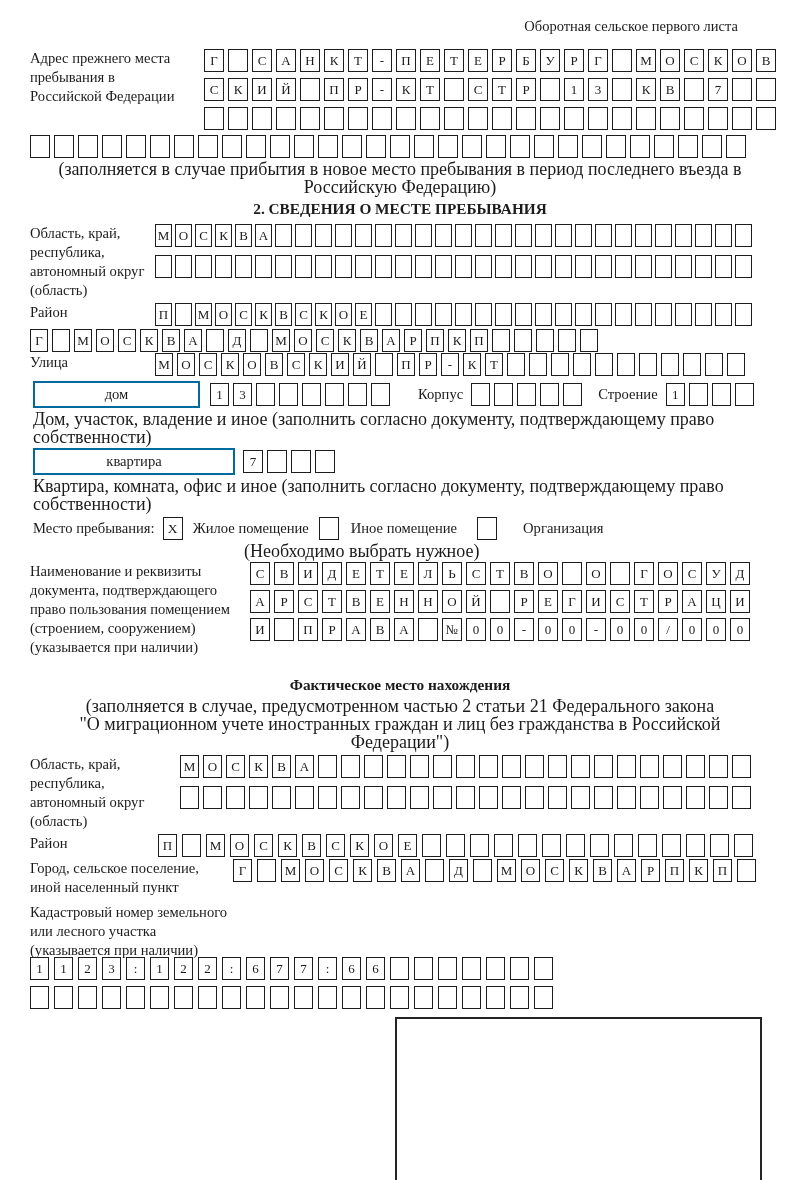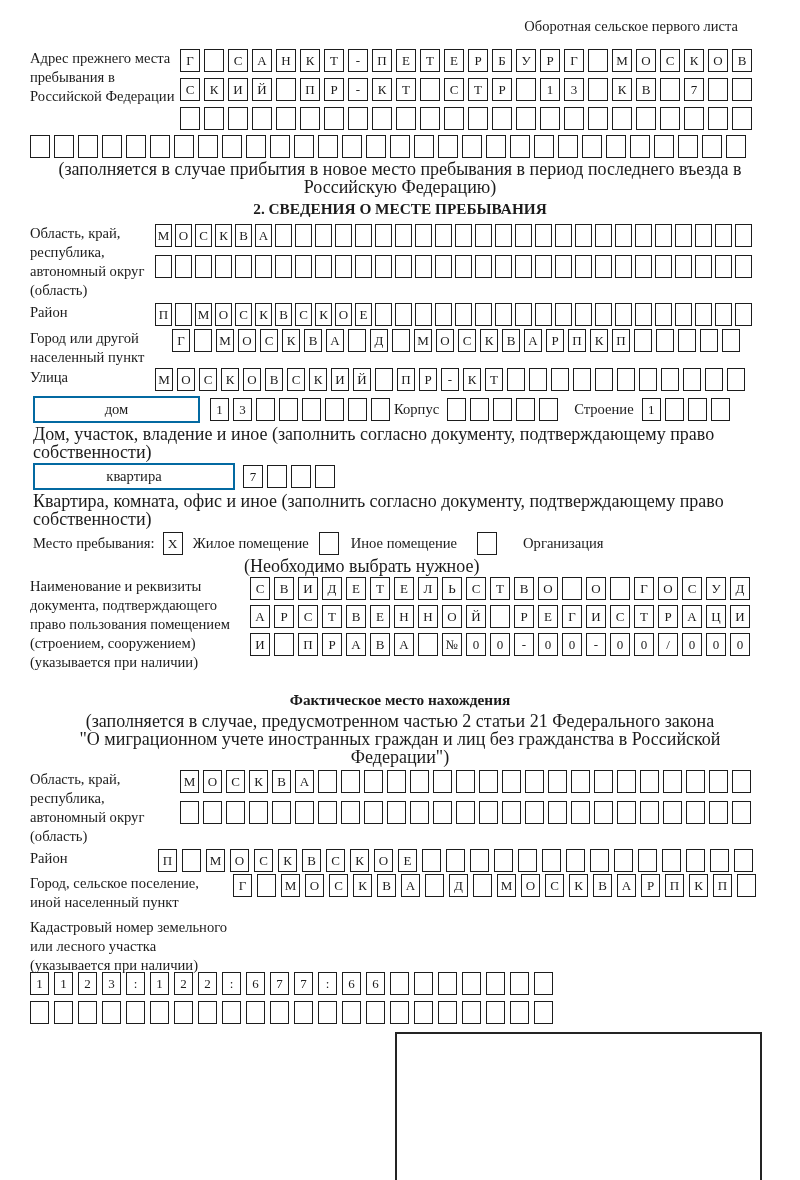--- a/index.html
+++ b/index.html
@@ -21,21 +21,21 @@
   .wbox{box-sizing:border-box;border:2px solid #0369a1;display:flex;align-items:center;justify-content:center;
         font-size:14.6px;flex:none;height:27px;background:#fff;}
   .chk{box-sizing:border-box;width:20px;height:23px;border:1.7px solid #1d1d1d;display:inline-flex;
        align-items:center;justify-content:center;font-size:13.5px;flex:none;background:#fff;}
   .mesto-row{display:flex;align-items:center;font-size:14.6px;}
   .h-fixed54{height:54px;}
   .h-fixed79{height:79px;}
   .stamp{box-sizing:border-box;border:2px solid #242424;width:367px;height:173px;margin:8px 0 0 365px;background:#fff;}
   .otmetka{width:400px;margin:8px 0 0 345px;text-align:center;font-size:13.8px;line-height:18px;}
   
-  .addr-block{margin-top:14px;}
+  .addr-block{margin-top:14px;gap:24px;}
   .extra-row{margin-top:5px;margin-left:0;}
   .top-note{margin-top:2px;}
   .sec2-head{margin-top:3px;}
   .oblast-block{margin-top:5px;}
   .raion-row{margin-top:3px;}
   .gorod-row{margin-top:3px;}
   .ulitsa-row{margin-top:1px;}
   .dom-row{margin-top:5px;display:flex;align-items:center;}
   .under-note{margin-top:2px;margin-left:3px;}
   .kv-row{margin-top:2px;display:flex;align-items:center;}
@@ -277,21 +277,20 @@
           <span class="cell cw17"></span>
           <span class="cell cw17"></span>
           <span class="cell cw17"></span>
           <span class="cell cw17"></span>
           <span class="cell cw17"></span>
           <span class="cell cw17"></span>
         </div>
     </div>
 
     <div class="frow gorod-row">
-      <div class="flabel" style="width:142px">Город или другой населенный пункт</div>
       <div class="cells g4">
           <span class="cell cw18">Г</span>
           <span class="cell cw18"></span>
           <span class="cell cw18">М</span>
           <span class="cell cw18">О</span>
           <span class="cell cw18">С</span>
           <span class="cell cw18">К</span>
           <span class="cell cw18">В</span>
           <span class="cell cw18">А</span>
           <span class="cell cw18"></span>
@@ -353,21 +352,21 @@
       <div class="cells g4" style="margin-left:10px">
           <span class="cell cw19">1</span>
           <span class="cell cw19">3</span>
           <span class="cell cw19"></span>
           <span class="cell cw19"></span>
           <span class="cell cw19"></span>
           <span class="cell cw19"></span>
           <span class="cell cw19"></span>
           <span class="cell cw19"></span>
         </div>
-      <div class="flabel" style="margin-left:4px">Корпус</div>
+      <div class="flabel" style="margin-left:28px">Корпус</div>
       <div class="cells g4" style="margin-left:8px">
           <span class="cell cw19"></span>
           <span class="cell cw19"></span>
           <span class="cell cw19"></span>
           <span class="cell cw19"></span>
           <span class="cell cw19"></span>
         </div>
       <div class="flabel" style="margin-left:16px">Строение</div>
       <div class="cells g4" style="margin-left:8px">
           <span class="cell cw19">1</span>

